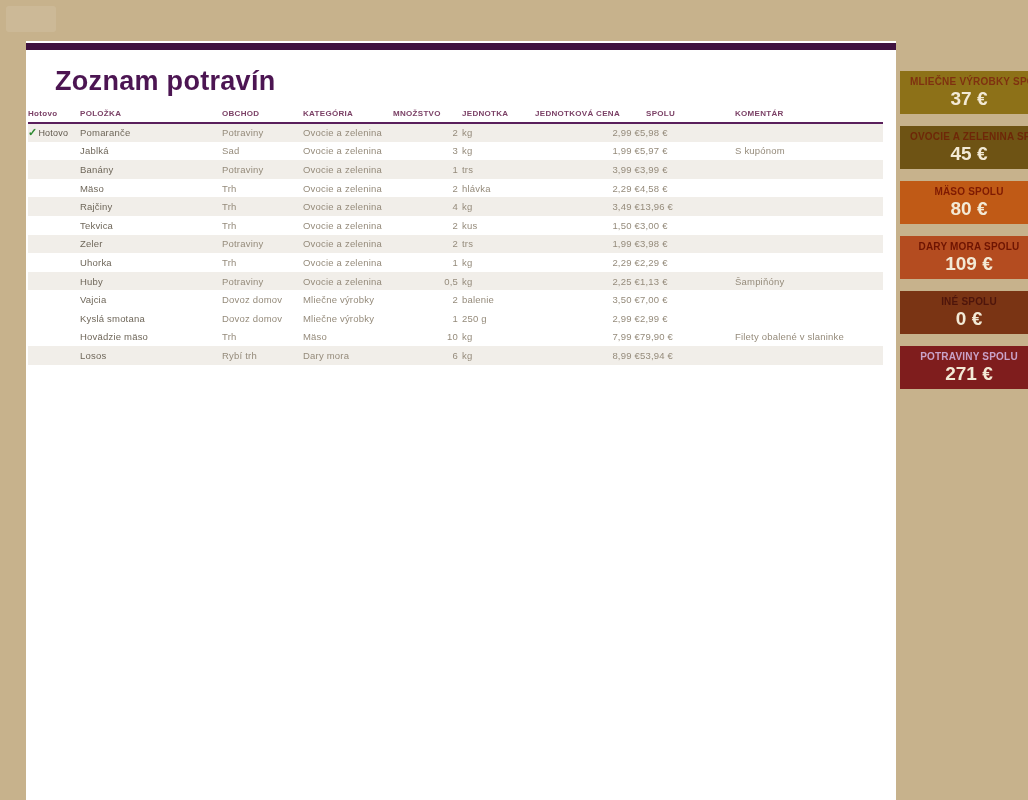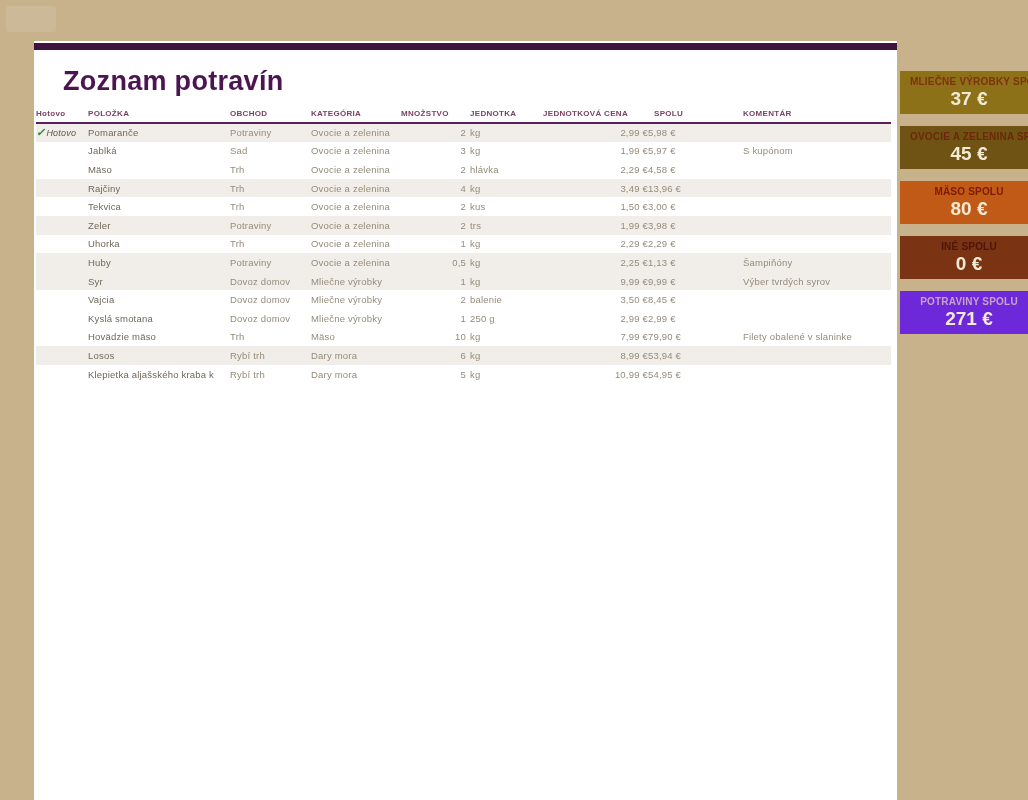--- a/index.html
+++ b/index.html
@@ -9,21 +9,21 @@
     font-family:"Liberation Sans", sans-serif;
     background:#C7B28C;
     overflow:hidden;
   }
   .ghost {
     position:absolute; left:6px; top:6px; width:50px; height:26px;
     background:rgba(255,255,255,0.10); border-radius:3px;
   }
   
   .sheet {
-    position:absolute; left:34px; top:41px; width:870px; bottom:0;
+    position:absolute; left:26px; top:41px; width:870px; bottom:0;
     background:#FFFFFF;
   }
   .topbar { height:7px; margin-top:2px; background:#40123F; }
   .title {
     margin:16px 0 0 29px;
     font-size:27px; font-weight:bold; color:#4C1552; letter-spacing:0.3px;
   }
   table.grocery {
     margin:10px 0 0 2px; width:855px;
     border-collapse:collapse; table-layout:fixed;
@@ -37,21 +37,21 @@
     border-bottom:2px solid #5A1F5C; white-space:nowrap;
   }
   th.h-unit { padding-left:4px;margin-top:8px; }
   th.h-total { padding-left:6px; }
   th.h-comment { padding-left:38px; }
   td {
     height:18.6px; font-size:9.5px; color:#958B7B; letter-spacing:0.2px;
     vertical-align:middle; white-space:nowrap; overflow:hidden; padding:0;
   }
   tr.striped td { background:#F1EEE9; }
-  td.done { font-size:9px; color:#5E564A;font-style:italic; }
+  td.done { font-size:9px; color:#5E564A; }
   td.item { color:#6F675A; }
   td.qty, td.uprice { text-align:right; }
   td.total { text-align:left; padding-right:5px; }
   td.unit { padding-left:4px; }
   td.comment { padding-left:38px; }
   .check { color:#2F8A32; font-weight:bold; font-size:11px; margin-right:1px; }
   
   .sidebar {
     position:absolute; left:897px; top:0; width:131px; bottom:0;
     background:#C7B28C; padding-top:71px;
@@ -113,20 +113,31 @@
           <td class="done"></td>
           <td class="item">Jablká</td>
           <td class="store">Sad</td>
           <td class="category">Ovocie a zelenina</td>
           <td class="qty">3</td>
           <td class="unit">kg</td>
           <td class="uprice">1,99 €</td>
           <td class="total">5,97 €</td>
           <td class="comment">S kupónom</td>
         </tr>
+        <tr class="striped">
+          <td class="done"></td>
+          <td class="item">Banány</td>
+          <td class="store">Potraviny</td>
+          <td class="category">Ovocie a zelenina</td>
+          <td class="qty">1</td>
+          <td class="unit">trs</td>
+          <td class="uprice">3,99 €</td>
+          <td class="total">3,99 €</td>
+          <td class="comment"></td>
+        </tr>
         <tr>
           <td class="done"></td>
           <td class="item">Mäso</td>
           <td class="store">Trh</td>
           <td class="category">Ovocie a zelenina</td>
           <td class="qty">2</td>
           <td class="unit">hlávka</td>
           <td class="uprice">2,29 €</td>
           <td class="total">4,58 €</td>
           <td class="comment"></td>
@@ -179,40 +190,29 @@
           <td class="done"></td>
           <td class="item">Huby</td>
           <td class="store">Potraviny</td>
           <td class="category">Ovocie a zelenina</td>
           <td class="qty">0,5</td>
           <td class="unit">kg</td>
           <td class="uprice">2,25 €</td>
           <td class="total">1,13 €</td>
           <td class="comment">Šampiňóny</td>
         </tr>
-        <tr class="striped">
-          <td class="done"></td>
-          <td class="item">Syr</td>
-          <td class="store">Dovoz domov</td>
-          <td class="category">Mliečne výrobky</td>
-          <td class="qty">1</td>
-          <td class="unit">kg</td>
-          <td class="uprice">9,99 €</td>
-          <td class="total">9,99 €</td>
-          <td class="comment">Výber tvrdých syrov</td>
-        </tr>
         <tr>
           <td class="done"></td>
           <td class="item">Vajcia</td>
           <td class="store">Dovoz domov</td>
           <td class="category">Mliečne výrobky</td>
           <td class="qty">2</td>
           <td class="unit">balenie</td>
           <td class="uprice">3,50 €</td>
-          <td class="total">8,45 €</td>
+          <td class="total">7,00 €</td>
           <td class="comment"></td>
         </tr>
         <tr>
           <td class="done"></td>
           <td class="item">Kyslá smotana</td>
           <td class="store">Dovoz domov</td>
           <td class="category">Mliečne výrobky</td>
           <td class="qty">1</td>
           <td class="unit">250 g</td>
           <td class="uprice">2,99 €</td>
@@ -234,51 +234,44 @@
           <td class="done"></td>
           <td class="item">Losos</td>
           <td class="store">Rybí trh</td>
           <td class="category">Dary mora</td>
           <td class="qty">6</td>
           <td class="unit">kg</td>
           <td class="uprice">8,99 €</td>
           <td class="total">53,94 €</td>
           <td class="comment"></td>
         </tr>
-        <tr>
-          <td class="done"></td>
-          <td class="item">Klepietka aljašského kraba k</td>
-          <td class="store">Rybí trh</td>
-          <td class="category">Dary mora</td>
-          <td class="qty">5</td>
-          <td class="unit">kg</td>
-          <td class="uprice">10,99 €</td>
-          <td class="total">54,95 €</td>
-          <td class="comment"></td>
-        </tr>
       </tbody>
   </table>
 </div>
 
 <div class="sidebar">
   <div>
       <div class="card" style="background: rgb(141, 113, 24);">
         <div class="card-label" style="color: rgb(127, 49, 16);">MLIEČNE VÝROBKY SPOLU</div>
         <div class="card-value">37 €</div>
       </div>
       <div class="card" style="background: rgb(110, 83, 20);">
         <div class="card-label" style="color: rgb(110, 39, 8);">OVOCIE A ZELENINA SPOLU</div>
         <div class="card-value">45 €</div>
       </div>
       <div class="card" style="background: rgb(192, 90, 22);">
         <div class="card-label" style="color: rgb(126, 26, 2);">MÄSO SPOLU</div>
         <div class="card-value">80 €</div>
       </div>
+      <div class="card" style="background: rgb(180, 76, 32);">
+        <div class="card-label" style="color: rgb(110, 20, 2);">DARY MORA SPOLU</div>
+        <div class="card-value">109 €</div>
+      </div>
       <div class="card" style="background: rgb(122, 52, 20);">
         <div class="card-label" style="color: rgb(78, 21, 11);">INÉ SPOLU</div>
         <div class="card-value">0 €</div>
       </div>
-      <div class="card" style="background: #6d28d9;">
+      <div class="card" style="background: #7f1d1d;">
         <div class="card-label" style="color: rgb(201, 162, 200);">POTRAVINY SPOLU</div>
         <div class="card-value">271 €</div>
       </div>
     </div>
 </div>
 
 </body></html>

